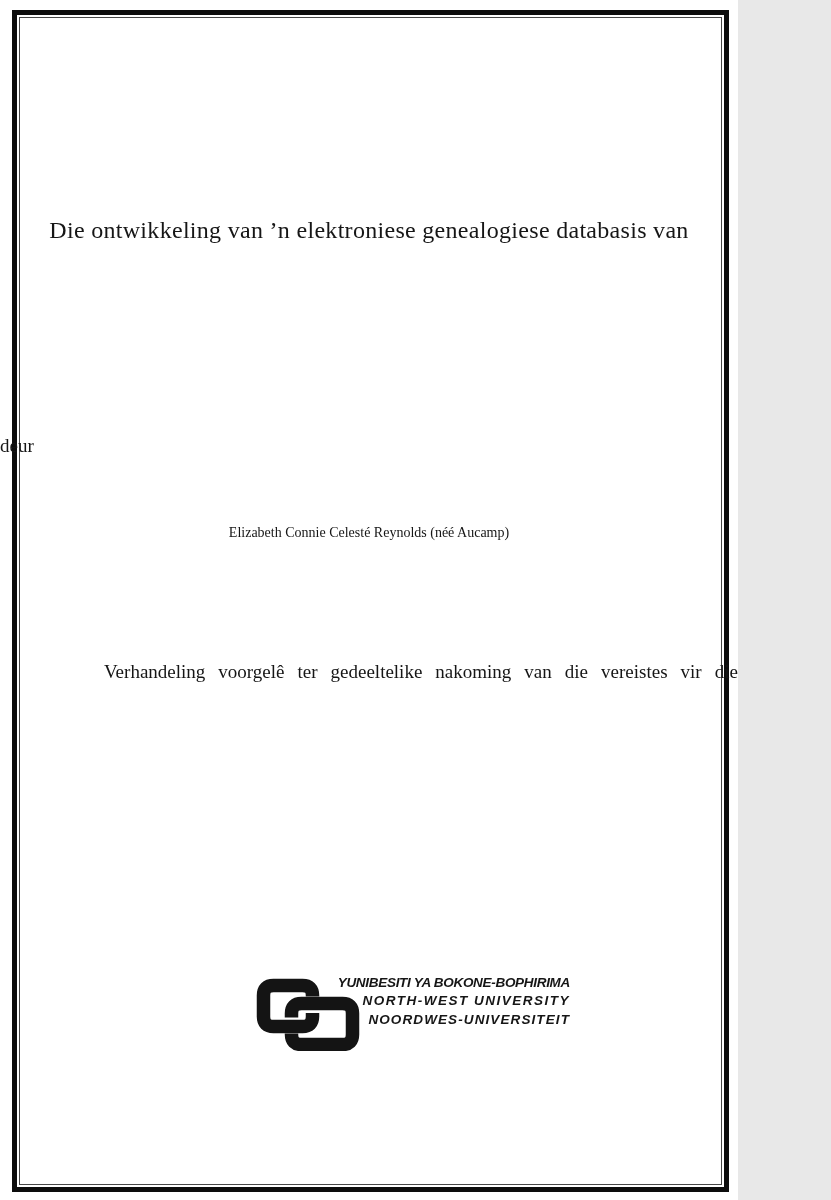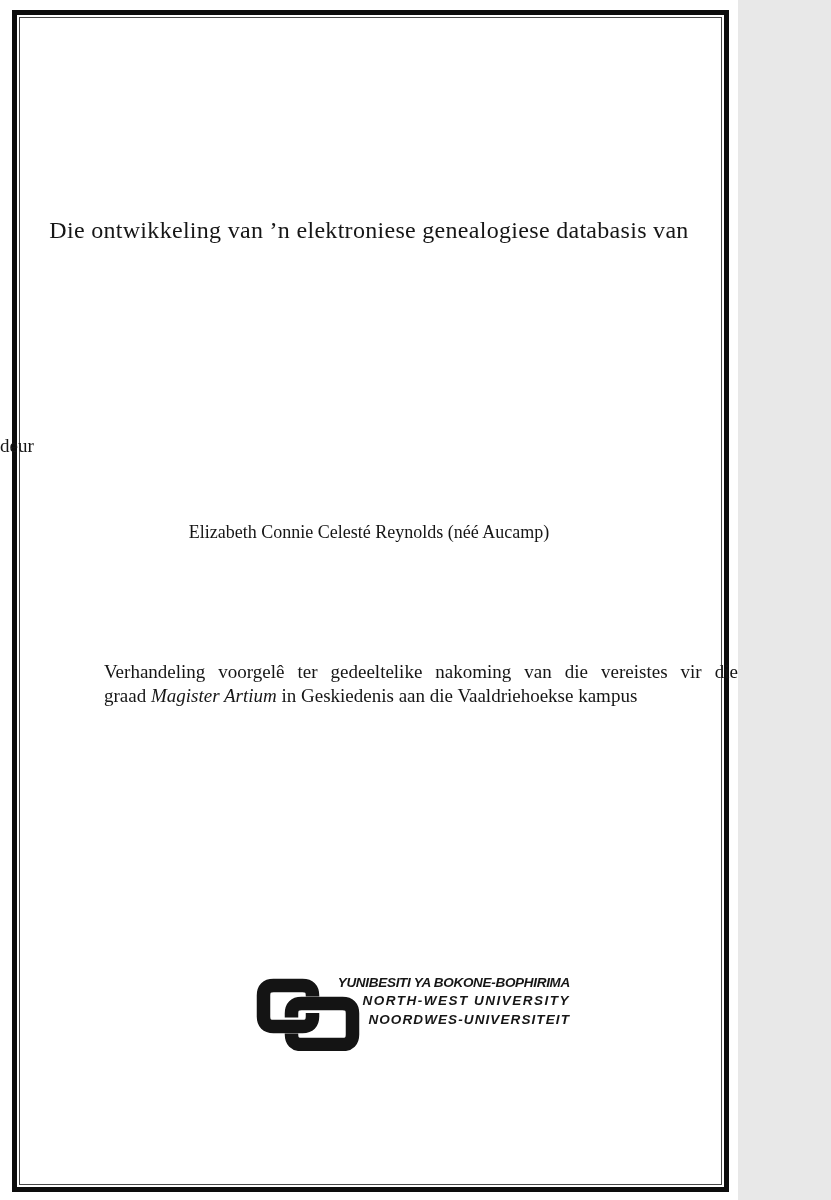--- a/index.html
+++ b/index.html
@@ -24,21 +24,21 @@
     text-align: center;
     font-size: 24px; line-height: 42px;
     letter-spacing: 0.3px;
   }
   .byline {
     position: absolute; left: 0; right: 0; top: 436px;
     font-size: 19px; line-height: 19px;
   }
   .author {
     position: absolute; left: 0; right: 0; top: 522px;
-    text-align: center; font-size: 18px; line-height: 21px;
+    text-align: center; font-size: 14px; line-height: 21px;
   }
   .submission {
     position: absolute; left: 104px; top: 660px; width: 634px;
     font-size: 19px; line-height: 23.5px;
   }
   .jline { display: flex; justify-content: space-between; }
   .submission .italic { font-style: italic; }
   .supervisor-block {
     position: absolute; left: 104px; top: 890px;
     font-size: 22px; line-height: 26px;
@@ -82,21 +82,20 @@
         <span>voorgelê</span>
         <span>ter</span>
         <span>gedeeltelike</span>
         <span>nakoming</span>
         <span>van</span>
         <span>die</span>
         <span>vereistes</span>
         <span>vir</span>
         <span>die</span>
       </div>
-    <div><span>graad </span><span class="italic">Magister Artium</span><span> in Geskiedenis aan die Vaaldriehoekse kampus</span></div>
   </div>
 
   <div class="supervisor-block">
   </div>
 
   <div class="logo">
     <svg class="logo-mark" viewBox="0 0 102 74" xmlns="http://www.w3.org/2000/svg">
       <g fill="none" stroke="#141414" stroke-width="13.5">
         <path d="M 55.5 36 V 39.5 Q 55.5 49.5 45.5 49.5 H 16.5 Q 6.5 49.5 6.5 39.5 V 18.5 Q 6.5 8.5 16.5 8.5 H 45.5 Q 55.5 8.5 55.5 18.5 V 19.5"></path>
         <path d="M 34.5 40.5 V 36.5 Q 34.5 26.5 44.5 26.5 H 85.5 Q 95.5 26.5 95.5 36.5 V 57.5 Q 95.5 67.5 85.5 67.5 H 44.5 Q 34.5 67.5 34.5 57.5 V 56.5"></path>

